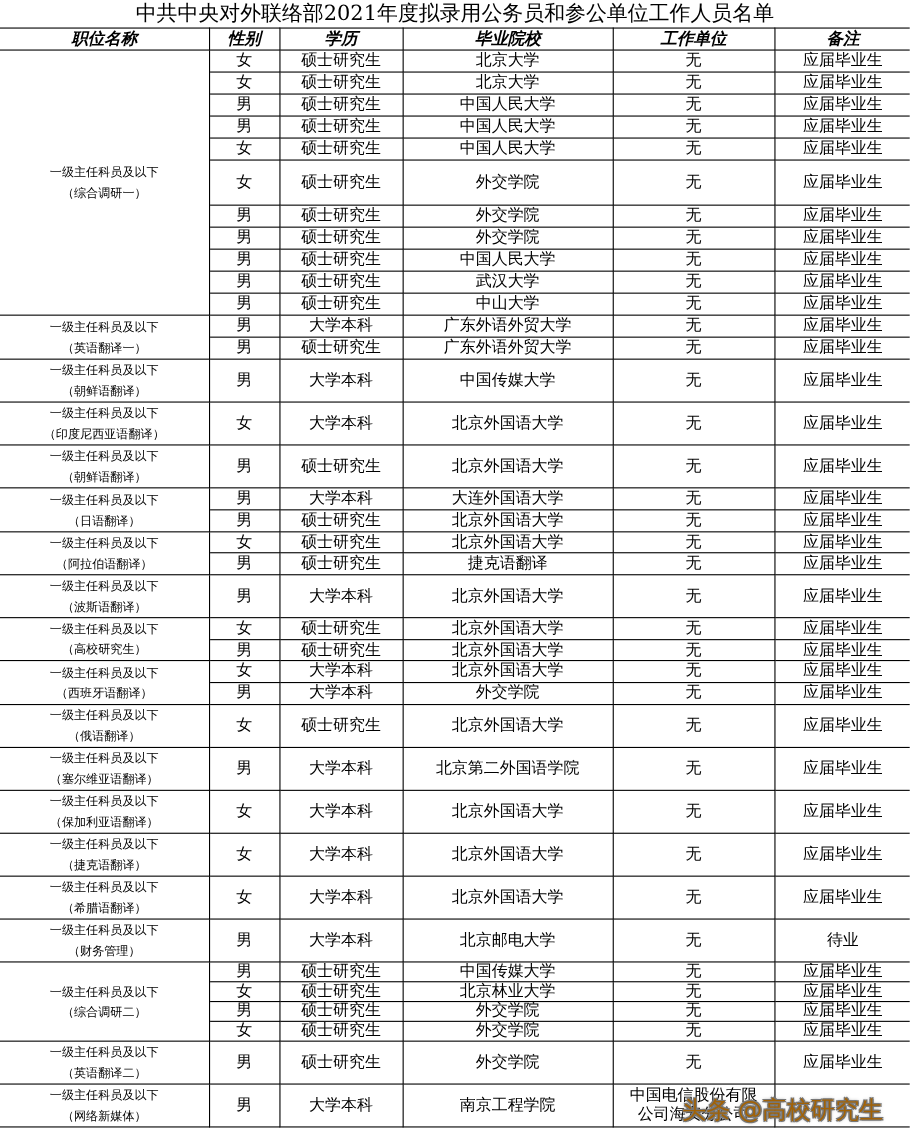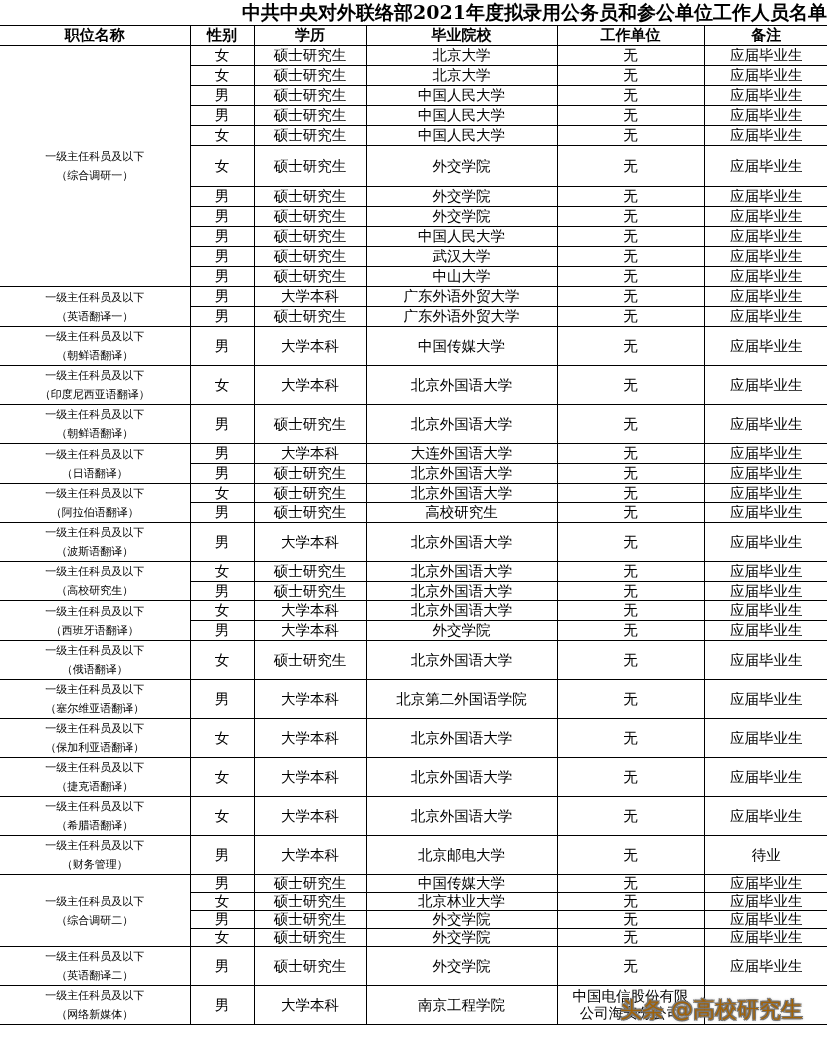--- a/index.html
+++ b/index.html
@@ -1,20 +1,20 @@
 <!DOCTYPE html>
 <html><head>
 <meta charset="utf-8">
 <style>
   html, body { margin: 0; padding: 0; background: #ffffff; }
   body { width: 827px; height: 1040px; position: relative; overflow: hidden; font-family: "DejaVu Sans", "Liberation Sans", sans-serif; color: #000; }
-  .title { position: absolute; left: 0; top: 0; width: 827px; height: 25px; text-align: right; font-family: "DejaVu Serif", "Liberation Serif", serif; font-weight: bold; font-size: 19px; line-height: 25px; letter-spacing: 0px; white-space: nowrap; }
+  .title { position: absolute; left: 0; top: 0; width: 827px; height: 25px; text-align: center; font-family: "DejaVu Serif", "Liberation Serif", serif; font-weight: normal; font-size: 19px; line-height: 25px; letter-spacing: 0px; white-space: nowrap; }
   table { position: absolute; left: 0; top: 25px; border-collapse: collapse; table-layout: fixed; width: 828px; }
   td, th { border: 1px solid #000; padding: 0; text-align: center; vertical-align: middle; font-size: 14.5px; line-height: 17px; overflow: hidden; white-space: nowrap; }
-  th { font-family: "DejaVu Serif", "Liberation Serif", serif; font-weight: bold; font-size: 15px; height: 19px; }
+  th { font-family: "DejaVu Serif", "Liberation Serif", serif; font-weight: bold; font-size: 15px; height: 19px; font-style: italic; }
   td.pos { white-space: normal; line-height: 19px; font-size: 11px; border-left: none; }
   th.first { border-left: none; }
   td.last, th.last { border-right: none; }
   .watermark { position: absolute; left: 620px; top: 996px; font-size: 22px; line-height: 28px; color: #a16207; white-space: nowrap; text-shadow: -1px -1px 0 #777, 1px -1px 0 #777, -1px 1px 0 #777, 1px 1px 0 #777, 0 0 3px #555; pointer-events: none; }
   .wrap2 { white-space: normal; line-height: 17px; font-size: 14.5px; font-family: Liberation Serif, serif; }
 </style>
 </head>
 <body>
 
 <div class="title">中共中央对外联络部2021年度拟录用公务员和参公单位工作人员名单</div>
@@ -196,21 +196,21 @@
         </td>
         <td>女</td>
         <td>硕士研究生</td>
         <td>北京外国语大学</td>
         <td>无</td>
         <td class="last">应届毕业生</td>
       </tr>
       <tr style="height: 20px;">
         <td>男</td>
         <td>硕士研究生</td>
-        <td>高校研究生</td>
+        <td>捷克语翻译</td>
         <td>无</td>
         <td class="last">应届毕业生</td>
       </tr>
       <tr style="height: 38px;">
         <td class="pos" rowspan="1">
           <div>一级主任科员及以下</div>
           <div>（波斯语翻译）</div>
         </td>
         <td>男</td>
         <td>大学本科</td>

